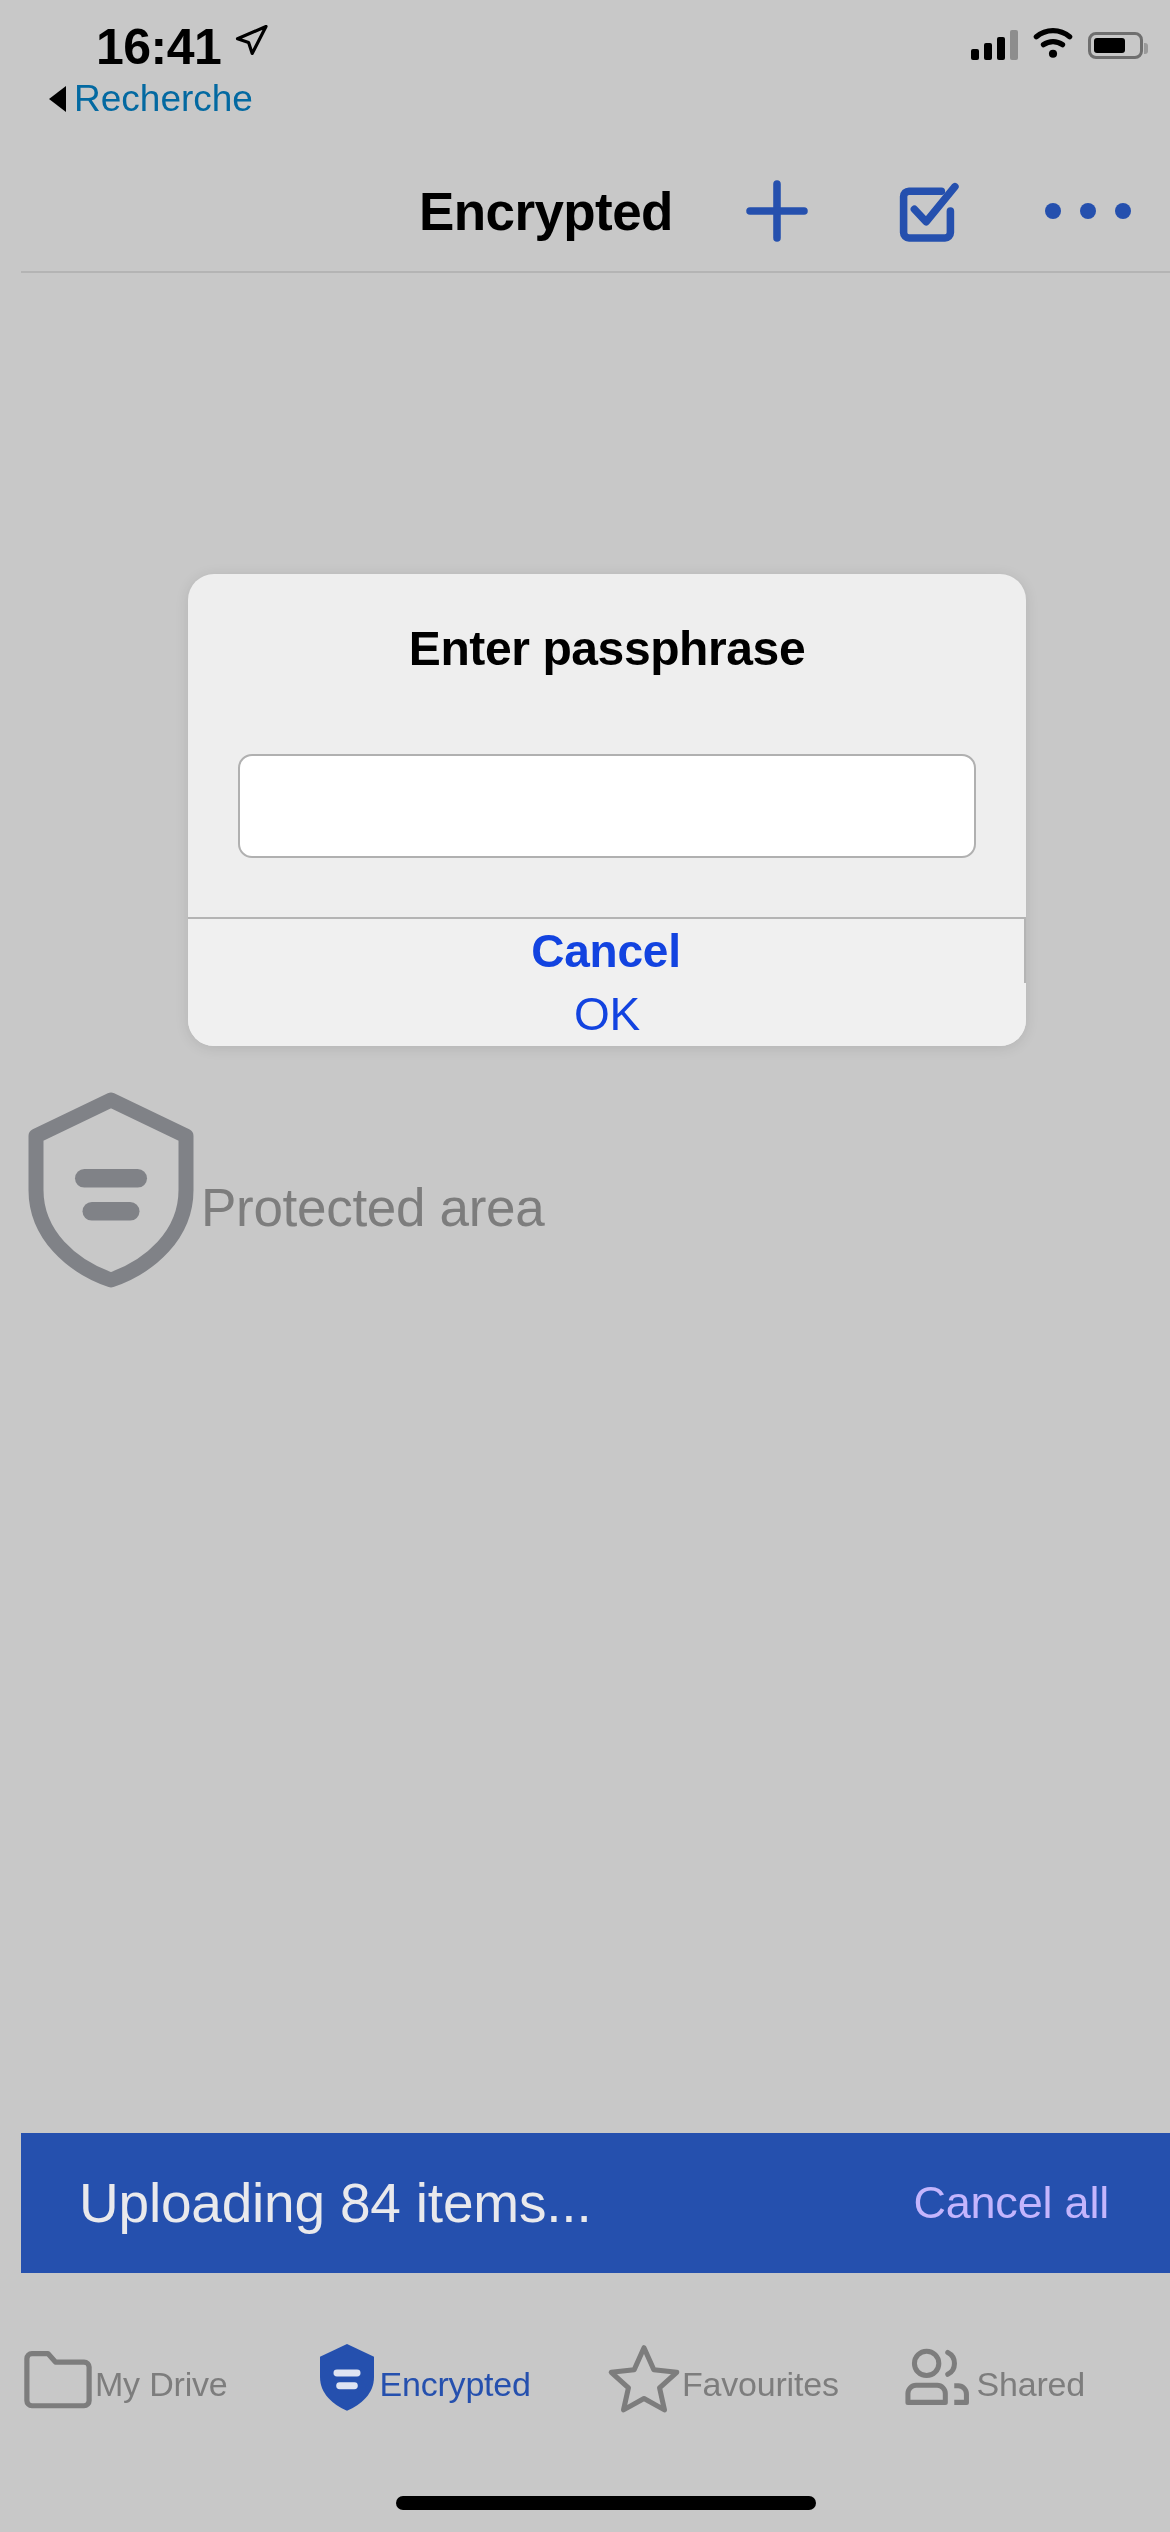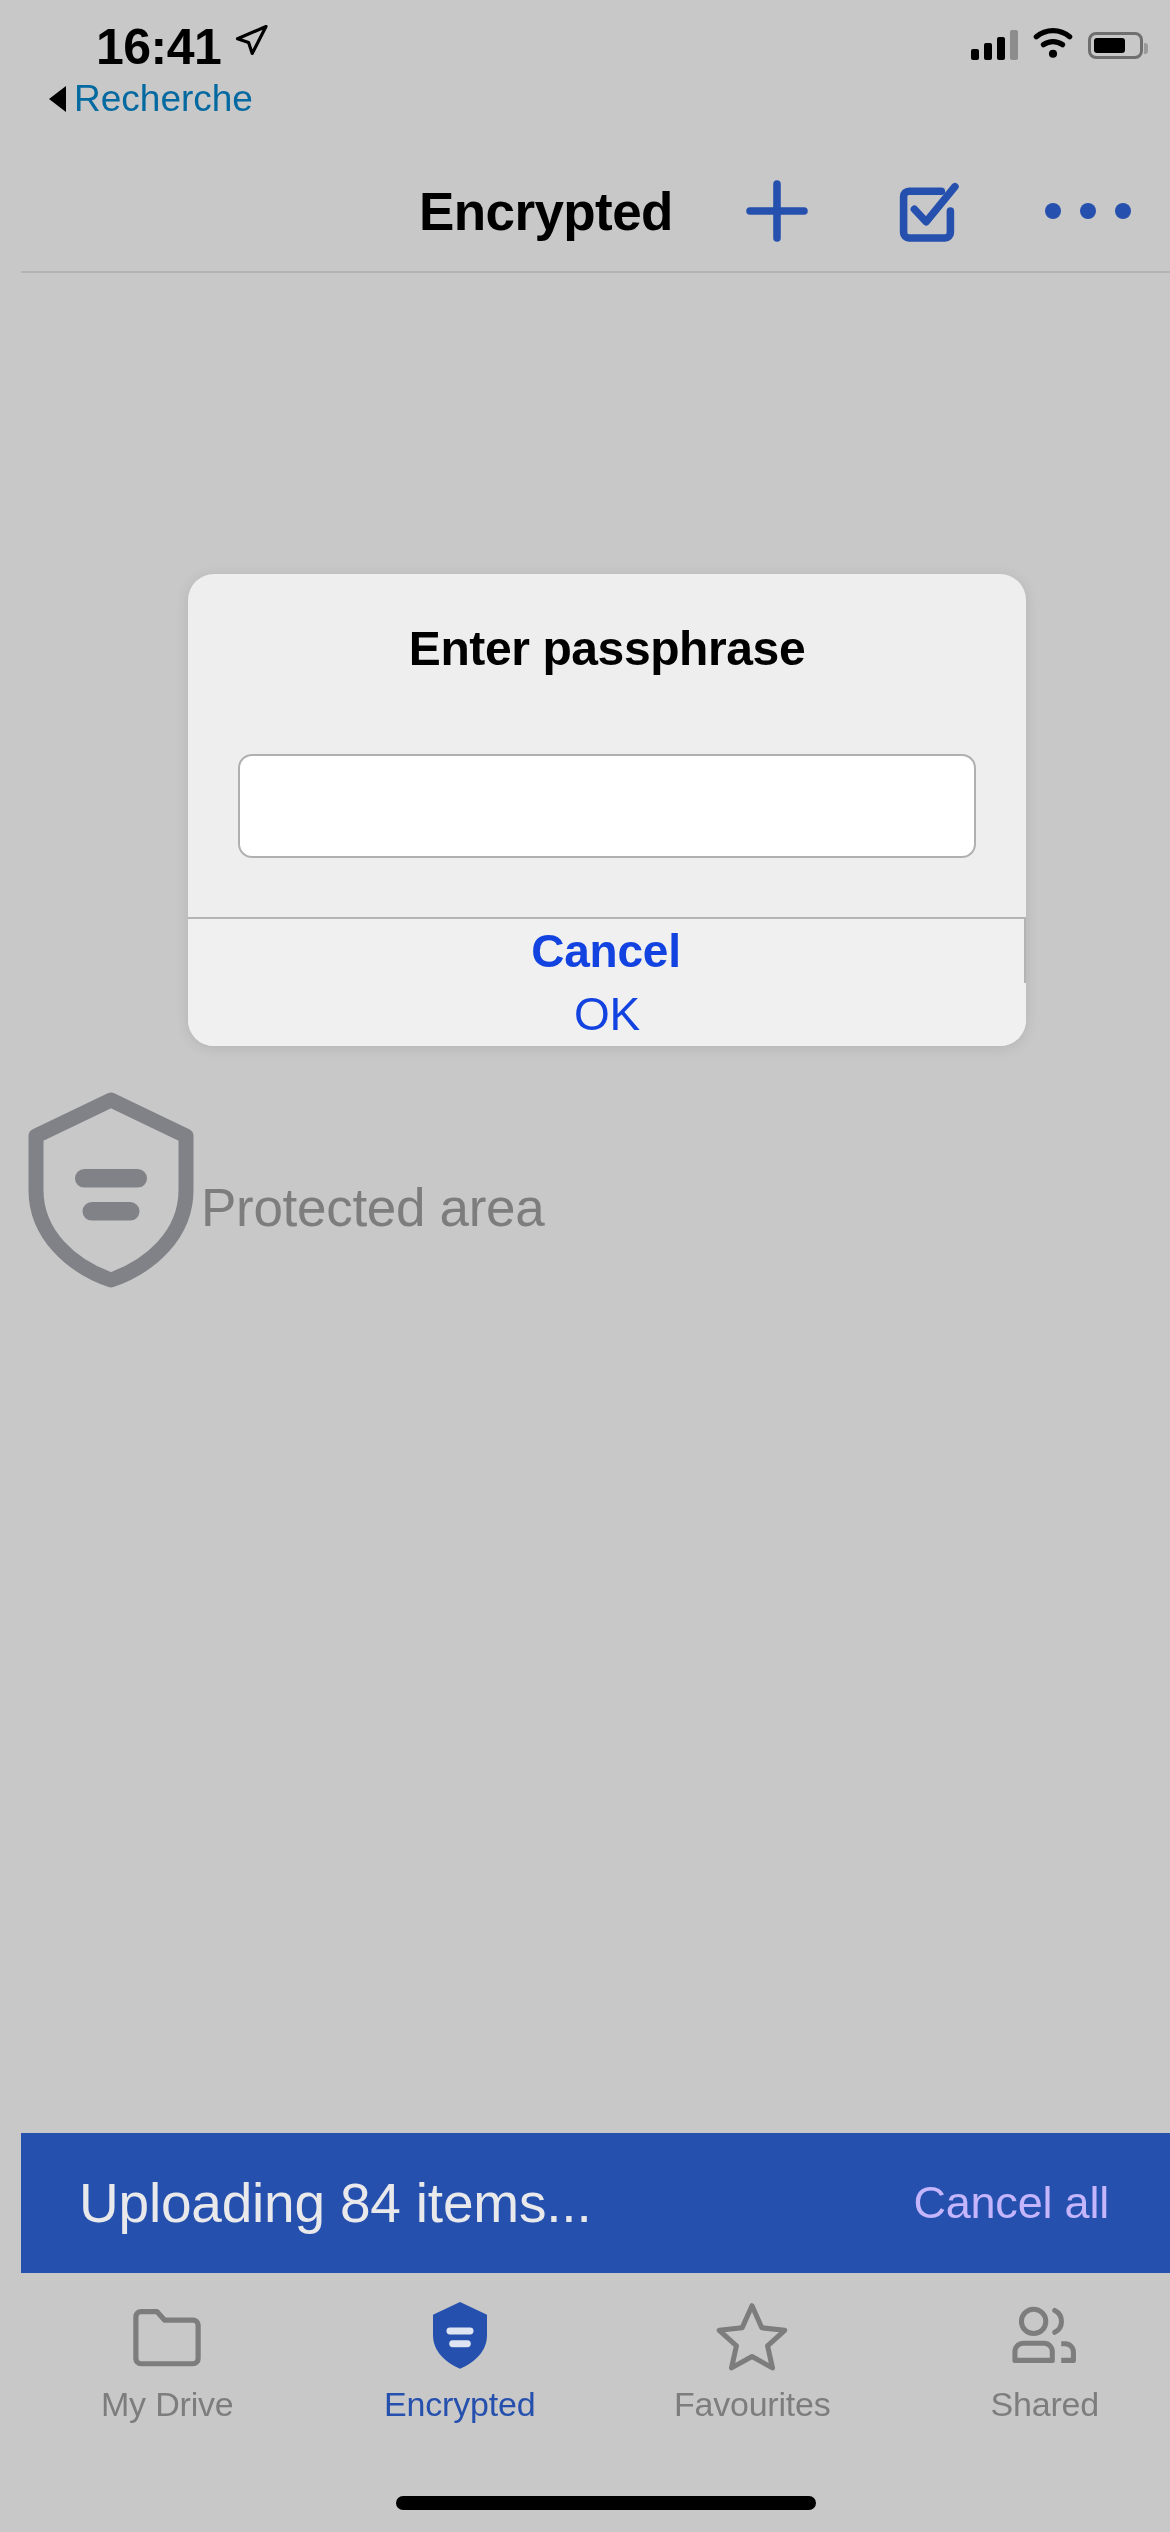--- a/index.html
+++ b/index.html
@@ -169,21 +169,21 @@
 
   
   #tab-bar {
     position:absolute; left:0; top:2273px;
     width:1170px; height:184px;
     background:#c8c8c8;
     display:flex;
   }
   .tab {
     flex:1;
-    display:flex; flex-direction:column;
+    display:flex; flex-direction:row;
     align-items:center; justify-content:flex-start;
     padding-top:26px;
   }
   .tab-ico { height:74px; display:flex; align-items:center; justify-content:center; }
   .tab-label {
     margin-top:12px;
     font-size:34px; color:#7d7d7d; letter-spacing:-0.2px;
   }
   .tab.active .tab-label { color:#2550ae; }
 

